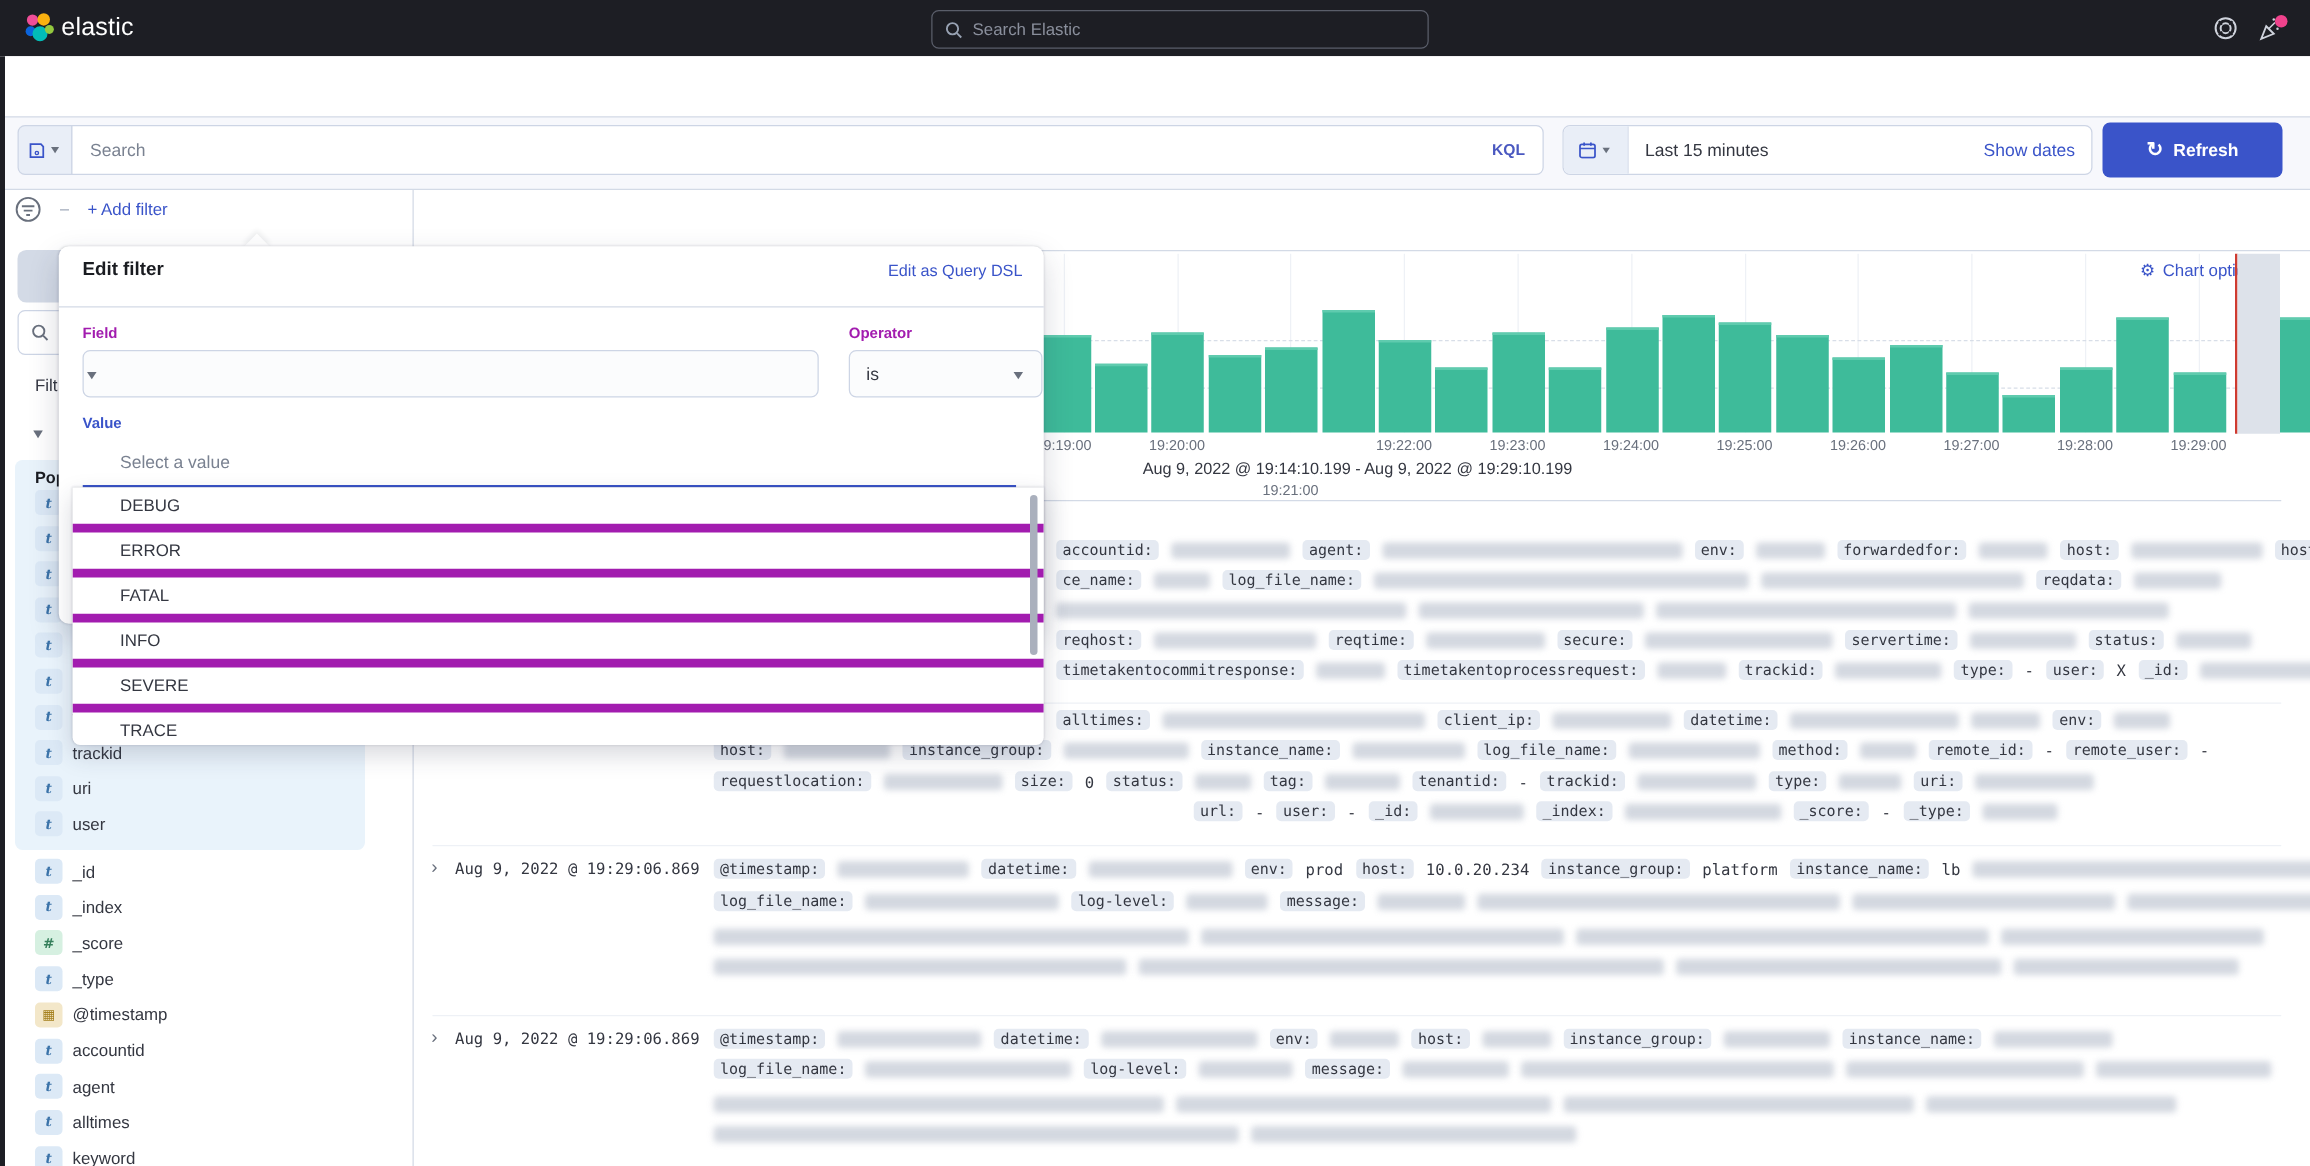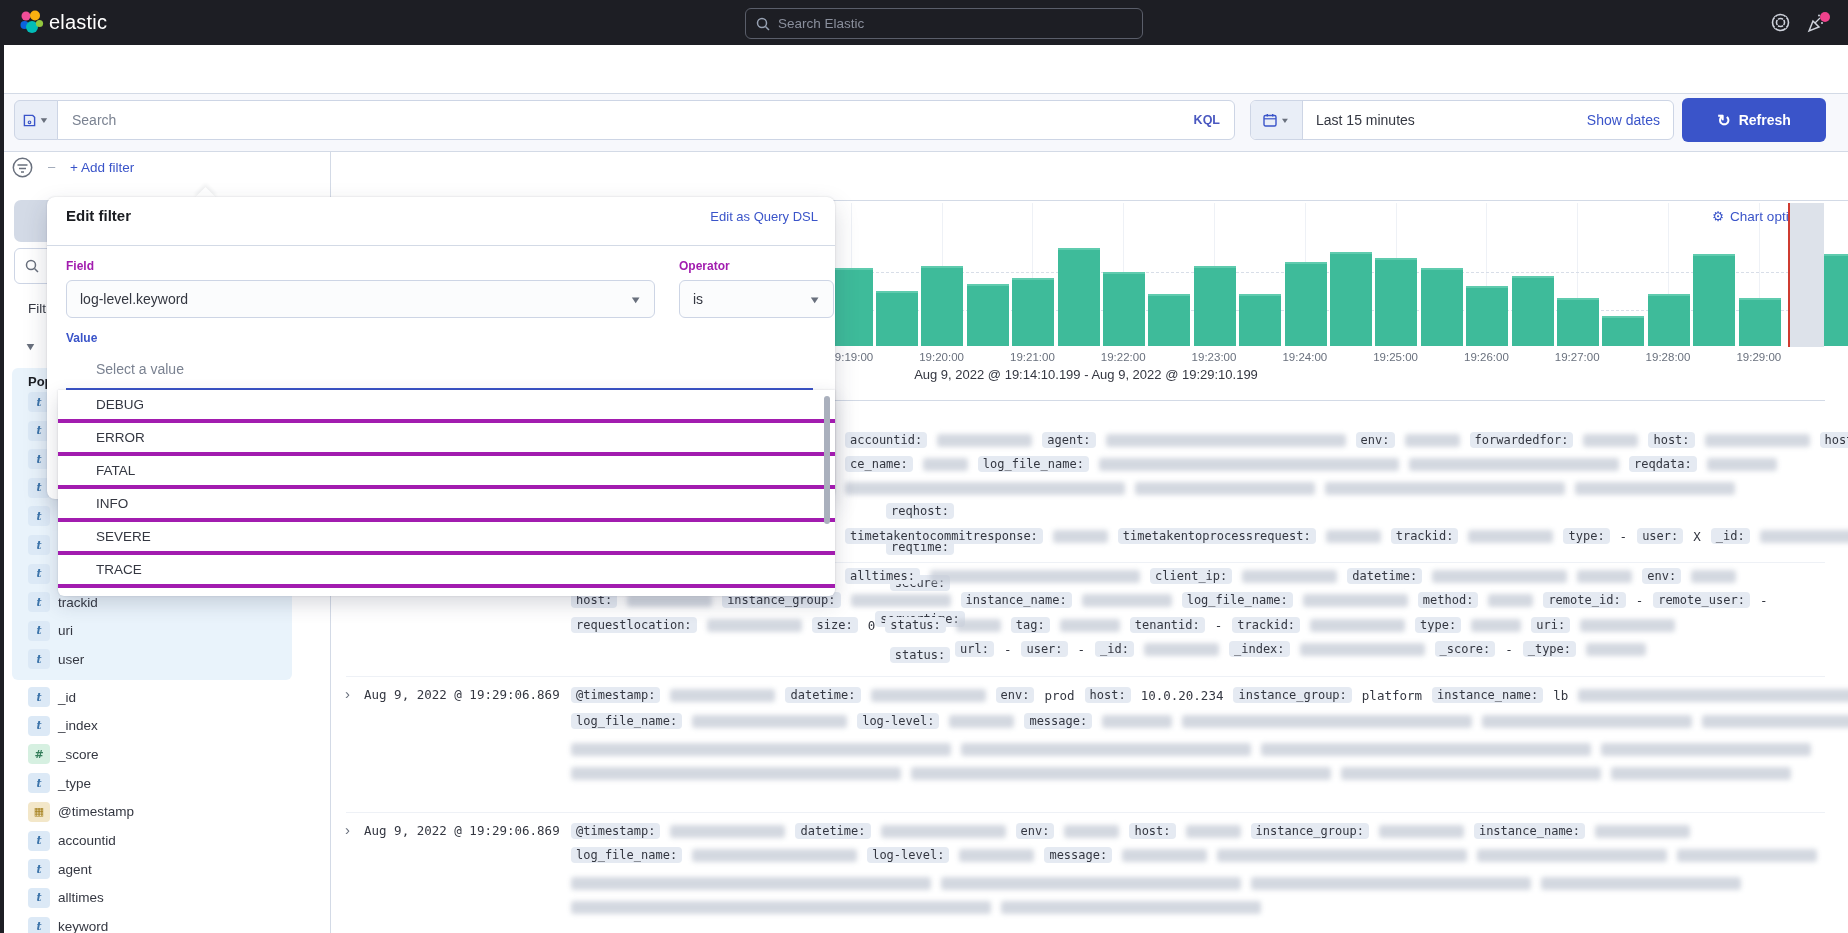--- a/index.html
+++ b/index.html
@@ -91,21 +91,21 @@
   .fo-label{position:absolute;font-size:12px;font-weight:600;color:#a21caf;z-index:11;}
   .combo{position:absolute;height:38px;background:#fbfcfd;border:1px solid #cdd5e5;border-radius:6px;
          box-sizing:border-box;display:flex;align-items:center;z-index:11;cursor:pointer;}
   .combo .txt{margin-left:13px;font-size:14px;color:#343741;flex:1;}
   .combo .chev{margin-right:12px;color:#69707d;font-size:13px;transform:scaleY(.75);}
   .value-input{left:66px;top:350px;width:747px;height:38px;background:#fff;border-radius:6px 6px 0 0;
                border-bottom:2px solid #3a54c9;box-shadow:0 1px 0 rgba(0,0,0,0);display:flex;align-items:center;z-index:11;}
   .value-input .ph{margin-left:30px;color:#7a8291;font-size:14px;}
   .dropdown{left:58px;top:390px;width:777px;height:206px;background:#fff;border-radius:0 0 6px 6px;z-index:12;
             box-shadow:0 8px 20px rgba(40,45,70,.18),0 0 2px rgba(40,45,70,.2);overflow:hidden;}
-  .dd-item{position:relative;height:29px;display:flex;align-items:center;border-bottom:4px solid #a21caf;cursor:pointer;}
+  .dd-item{position:relative;height:29px;display:flex;align-items:center;border-bottom:7px solid #a21caf;cursor:pointer;}
   .dd-item span{margin-left:38px;font-size:13.5px;color:#343741;}
   .dd-scroll{position:absolute;right:5px;top:6px;width:6px;height:128px;border-radius:3px;background:#aab0bd;z-index:13;}
   svg{display:block;}
 </style>
 </head>
 <body>
 
 <div class="stage">
 
   <div class="abs top-bar">
@@ -334,21 +334,21 @@
       <div class="bar" style="left: 1466.1px; width: 42px; top: 286px; height: 60px;"></div>
       <div class="bar" style="left: 1511.5px; width: 42px; top: 276px; height: 70px;"></div>
       <div class="bar" style="left: 1556.9px; width: 42px; top: 298px; height: 48px;"></div>
       <div class="bar" style="left: 1602.3px; width: 42px; top: 316px; height: 30px;"></div>
       <div class="bar" style="left: 1647.7px; width: 42px; top: 294px; height: 52px;"></div>
       <div class="bar" style="left: 1693.1px; width: 42px; top: 254px; height: 92px;"></div>
       <div class="bar" style="left: 1738.5px; width: 42px; top: 298px; height: 48px;"></div>
       <div class="bar" style="left: 1824px; width: 24px; top: 254px; height: 92px;"></div>
       <div class="tick" style="left: 850.8px;">19:19:00</div>
       <div class="tick" style="left: 941.6px;">19:20:00</div>
-      <div class="tick" style="left: 1032.4px;">19:21:00</div>
+      <div class="tick" style="left: 1032.4px; margin-top: 36px;">19:21:00</div>
       <div class="tick" style="left: 1123.2px;">19:22:00</div>
       <div class="tick" style="left: 1214px;">19:23:00</div>
       <div class="tick" style="left: 1304.8px;">19:24:00</div>
       <div class="tick" style="left: 1395.6px;">19:25:00</div>
       <div class="tick" style="left: 1486.4px;">19:26:00</div>
       <div class="tick" style="left: 1577.2px;">19:27:00</div>
       <div class="tick" style="left: 1668px;">19:28:00</div>
       <div class="tick" style="left: 1758.8px;">19:29:00</div>
     </div>
   <div class="abs red-line"></div>
@@ -378,21 +378,21 @@
         <span class="blur" style="width: 210px;"></span>
         <span class="badge">reqdata:</span>
         <span class="blur" style="width: 70px;"></span>
       </div>
       <div class="doc-line" style="left: 845px; top: 479px;">
         <span class="blur" style="width: 280px;"></span>
         <span class="blur" style="width: 180px;"></span>
         <span class="blur" style="width: 240px;"></span>
         <span class="blur" style="width: 160px;"></span>
       </div>
-      <div class="doc-line" style="left: 845px; top: 503px; flex-direction: column;">
+      <div class="doc-line" style="left: 845px; top: 503px;">
         <span class="badge">reqhost:</span>
         <span class="blur" style="width: 130px;"></span>
         <span class="badge">reqtime:</span>
         <span class="blur" style="width: 95px;"></span>
         <span class="badge">secure:</span>
         <span class="blur" style="width: 150px;"></span>
         <span class="badge">servertime:</span>
         <span class="blur" style="width: 85px;"></span>
         <span class="badge">status:</span>
         <span class="blur" style="width: 60px;"></span>
@@ -552,21 +552,20 @@
   <div class="row-sep" style="left:346px;top:676px;width:1479px"></div>
   <div class="row-sep" style="left:346px;top:812px;width:1479px"></div>
 
   <div class="abs pop-arrow"></div>
   <div class="abs popover"></div>
   <span class="abs pop-title">Edit filter</span>
   <span class="abs pop-dsl">Edit as Query DSL</span>
   <div class="abs pop-div"></div>
   <span class="fo-label" style="left:66px;top:259px">Field</span>
   <div class="combo" style="left:66px;top:280px;width:589px">
-    <span class="txt">log-level.keyword</span>
     <span class="chev">▼</span>
   </div>
   <span class="fo-label" style="left:679px;top:259px">Operator</span>
   <div class="combo" style="left:679px;top:280px;width:155px">
     <span class="txt">is</span>
     <span class="chev">▼</span>
   </div>
   <span class="fo-label" style="left:66px;top:331px;color:#3a54c9">Value</span>
   <div class="abs value-input">
     <span class="ph">Select a value</span>

